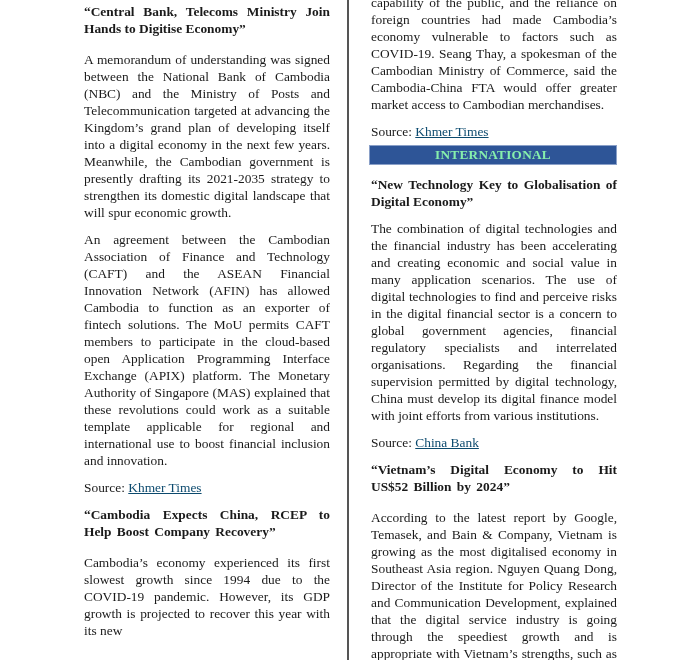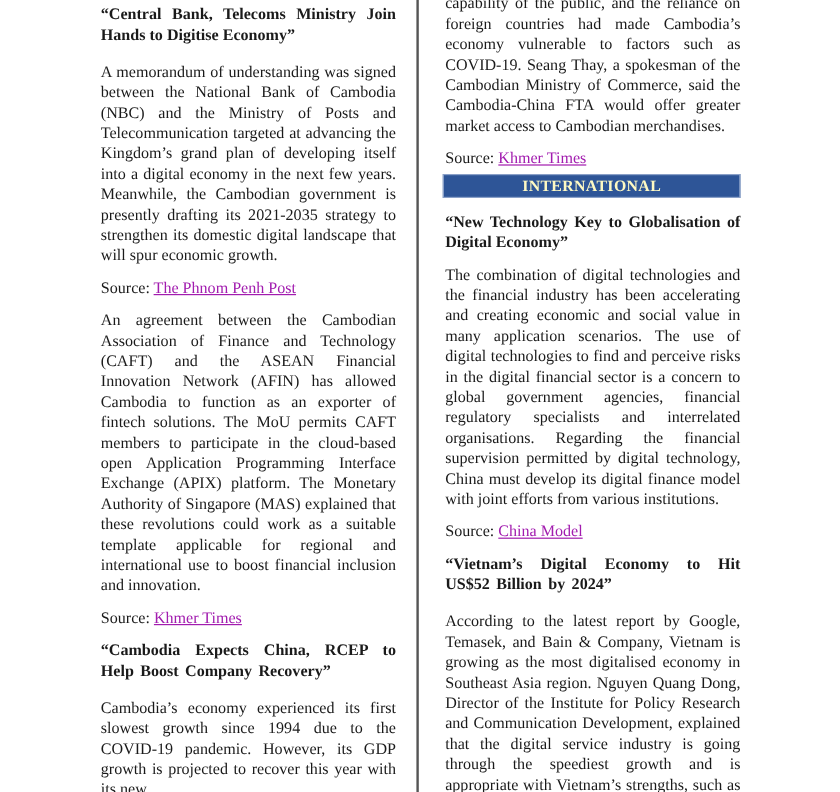--- a/index.html
+++ b/index.html
@@ -45,25 +45,25 @@
     line-height: 17px;
   }
   .body {
     text-align: justify;
     margin: 0 0 9px 0;
   }
   .source {
     margin: 0 0 10px 0;
   }
   .source a {
-    color: #a21caf;
+    color: #0c4a6e;
   }
   .section-bar {
     background: #2e5597;
-    color: #fef9c3;
+    color: #86efac;
     text-align: center;
     font-weight: bold;
     font-size: 13.2px;
     letter-spacing: 0.3px;
     line-height: 17px;
     height: 18px;
     border: 1px solid #8aa0c8;
     margin: 5px 0 11px -2px;
     width: 246px;
   }
@@ -71,23 +71,20 @@
 </head>
 <body>
 
 <div class="page">
 
   <div class="col col-left">
 
     <div>
       <p class="headline">“Central Bank, Telecoms Ministry Join Hands to Digitise Economy”</p>
       <p class="body" style="margin-bottom:10px;">A memorandum of understanding was signed between the National Bank of Cambodia (NBC) and the Ministry of Posts and Telecommunication targeted at advancing the Kingdom’s grand plan of developing itself into a digital economy in the next few years. Meanwhile, the Cambodian government is presently drafting its 2021-2035 strategy to strengthen its domestic digital landscape that will spur economic growth.</p>
-      <p class="source">
-        <span>Source: </span><a href="#">The Phnom Penh Post</a>
-      </p>
     </div>
 
     <div>
       <p class="body" style="margin-bottom:10px;">An agreement between the Cambodian Association of Finance and Technology (CAFT) and the ASEAN Financial Innovation Network (AFIN) has allowed Cambodia to function as an exporter of fintech solutions. The MoU permits CAFT members to participate in the cloud-based open Application Programming Interface Exchange (APIX) platform. The Monetary Authority of Singapore (MAS) explained that these revolutions could work as a suitable template applicable for regional and international use to boost financial inclusion and innovation.</p>
       <p class="source">
         <span>Source: </span><a href="#">Khmer Times</a>
       </p>
     </div>
 
     <div>
@@ -107,21 +104,21 @@
         <span>Source: </span><a href="#">Khmer Times</a>
       </p>
     </div>
 
     <div class="section-bar">INTERNATIONAL</div>
 
     <div>
       <p class="headline" style="margin-bottom:10px;">“New Technology Key to Globalisation of Digital Economy”</p>
       <p class="body" style="margin-bottom:10px;">The combination of digital technologies and the financial industry has been accelerating and creating economic and social value in many application scenarios. The use of digital technologies to find and perceive risks in the digital financial sector is a concern to global government agencies, financial regulatory specialists and interrelated organisations. Regarding the financial supervision permitted by digital technology, China must develop its digital finance model with joint efforts from various institutions.</p>
       <p class="source">
-        <span>Source: </span><a href="#">China Model</a>
+        <span>Source: </span><a href="#">China Bank</a>
       </p>
     </div>
 
     <div>
       <p class="headline" style="word-spacing:2px;">“Vietnam’s Digital Economy to Hit US$52 Billion by 2024”</p>
       <p class="body">According to the latest report by Google, Temasek, and Bain &amp; Company, Vietnam is growing as the most digitalised economy in Southeast Asia region. Nguyen Quang Dong, Director of the Institute for Policy Research and Communication Development, explained that the digital service industry is going through the speediest growth and is appropriate with Vietnam’s strengths, such as a young</p>
     </div>
 
   </div>
 

